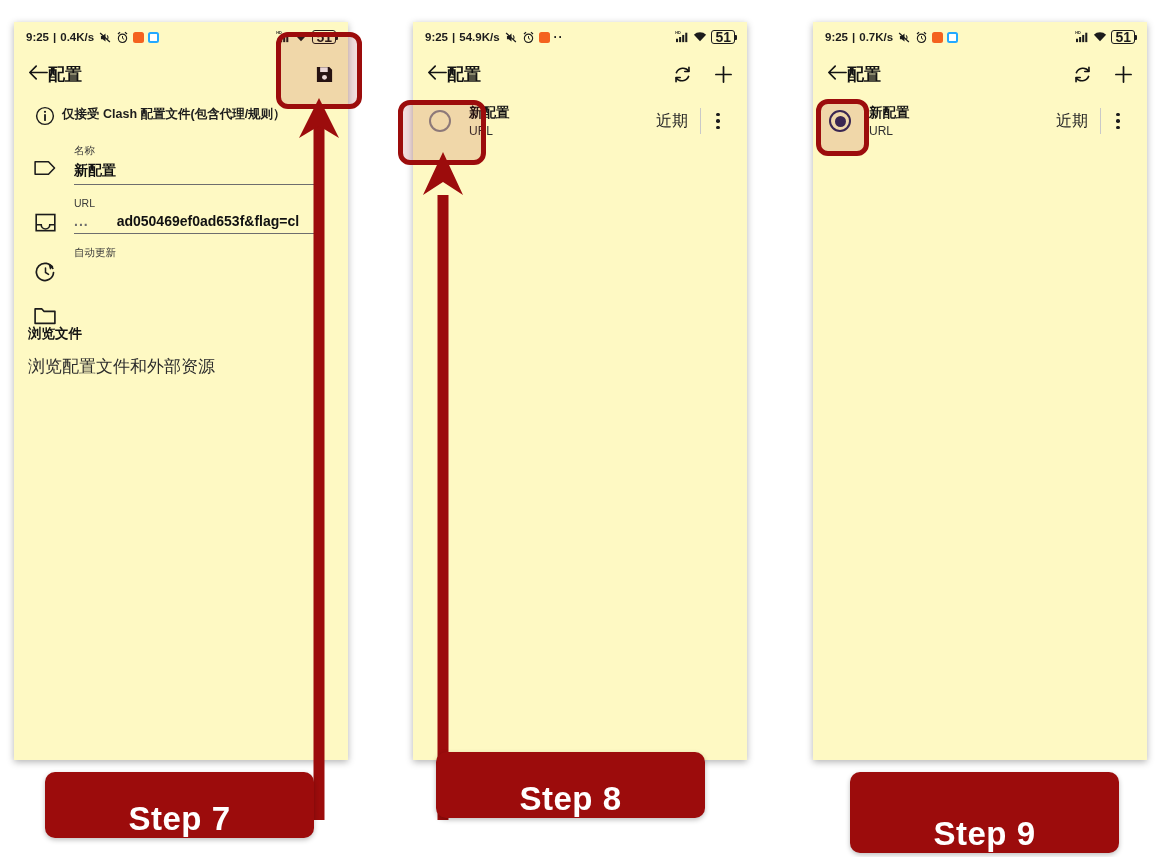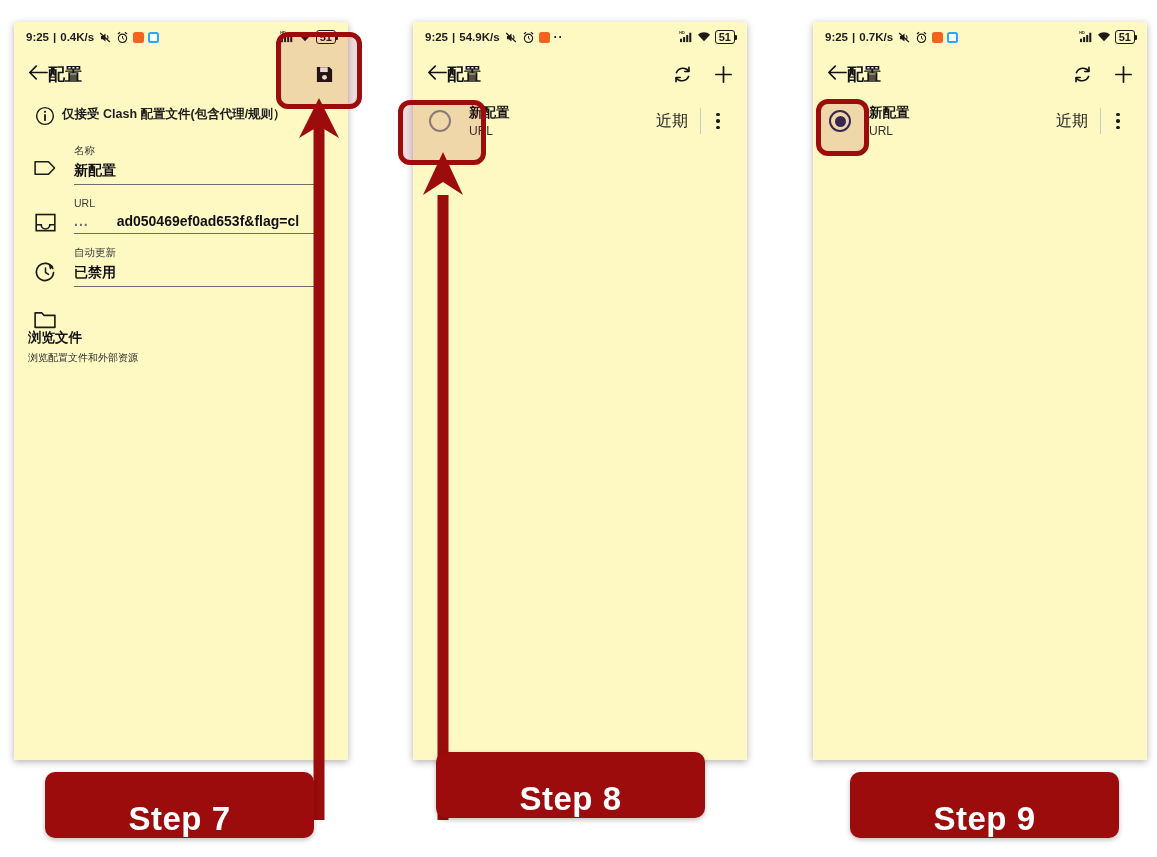--- a/index.html
+++ b/index.html
@@ -32,21 +32,21 @@
   .sb-left{display:flex;align-items:center;gap:4px;white-space:nowrap;}
   .sb-spacer{flex:1;}
   .sb-right{display:flex;align-items:center;gap:4px;}
   .sb-ico{display:inline-flex;align-items:center;}
   .sq{width:11px;height:11px;border-radius:2.5px;display:inline-block;}
   .sq.orange{background:#f4621f;}
   .sq.blue{border:2px solid #23a9ff;box-sizing:border-box;background:#fff;}
   .dots2{letter-spacing:1px;color:#1c1c1c;font-size:12px;}
   .batt{
     border:1.4px solid #1c1c1c;border-radius:3px;
-    padding:0 3px;font-size:11px;font-weight:bold;line-height:11px;
+    padding:0 3px;font-size:14px;font-weight:bold;line-height:11px;
     height:12px;display:inline-flex;align-items:center;position:relative;
   }
   .batt:after{content:"";position:absolute;right:-3px;top:3.5px;width:2px;height:5px;background:#1c1c1c;border-radius:0 1px 1px 0;}
 
   
   .appbar{height:44px;display:flex;align-items:center;padding:0 14px;box-sizing:border-box;}
   .appbar .title{font-size:17px;font-weight:bold;color:#131313;}
   .appbar .grow{flex:1;}
   .appbar .act{margin-left:22px;display:inline-flex;align-items:center;justify-content:center;}
 
@@ -61,21 +61,21 @@
   .field-label{font-size:10.5px;color:#3b3b3b;margin-bottom:4px;}
   .field-val{font-size:14px;color:#111;font-weight:bold;padding-bottom:4px;
              border-bottom:1px solid #6e6e6e;white-space:nowrap;overflow:hidden;}
   .field-val.url{display:flex;align-items:baseline;}
   .field-val.url .ell{color:#6d6d6d;font-weight:bold;letter-spacing:1px;margin-right:28px;}
   .field-val.url .u{font-weight:bold;}
 
   .browse-row{display:flex;align-items:flex-start;padding:20px 14px 0 14px;flex-direction:column;}
   .browse-row .ico{width:34px;flex:none;display:flex;justify-content:center;padding-top:4px;}
   .browse-title{font-size:13.5px;color:#141414;font-weight:bold;}
-  .browse-sub{font-size:10px;color:#2d2d2d;margin-top:4px;}
+  .browse-sub{font-size:17px;color:#2d2d2d;margin-top:12px;}
 
   
   .prof-row{display:flex;align-items:center;padding:8px 12px 8px 16px;}
   .radio{width:22px;height:22px;border-radius:50%;border:2px solid #8b8b8b;box-sizing:border-box;flex:none;}
   .radio.on{border-color:#2a2a5e;display:flex;align-items:center;justify-content:center;}
   .radio.on:after{content:"";width:11px;height:11px;border-radius:50%;background:#2a2a5e;}
   .prof-texts{margin-left:18px;flex:1;}
   .prof-name{font-size:13.5px;font-weight:bold;color:#141414;}
   .prof-sub{font-size:12px;color:#2f2f2f;margin-top:2px;}
   .prof-time{font-size:16px;color:#262626;padding-right:12px;}
@@ -204,21 +204,20 @@
     <div class="field-row">
       <span class="ico">
         <svg width="21" height="21" viewBox="0 0 22 22">
             <path d="M18.6 6.6A9 9 0 1019.4 11" fill="none" stroke="#1c1c1c" stroke-width="1.8" stroke-linecap="round"></path>
             <path d="M14 1.6l5.2 2.8-3.4 3.6z" fill="#1c1c1c"></path>
             <path d="M11 6.4V11l3.2 2" fill="none" stroke="#1c1c1c" stroke-width="1.6" stroke-linecap="round"></path>
           </svg>
       </span>
       <span class="field-wrap">
         <div class="field-label">自动更新</div>
-        <div class="field-val">已禁用</div>
       </span>
     </div>
 
     <div class="browse-row">
       <span class="ico">
         <svg width="22" height="18" viewBox="0 0 24 19">
             <path d="M1.2 17.6V1.8h7.4l2.2 2.6h12v13.2z" fill="none" stroke="#1c1c1c" stroke-width="1.8" stroke-linejoin="round"></path>
           </svg>
       </span>
       <span>
@@ -400,17 +399,17 @@
   <div class="hl" style="left:276px;top:32px;width:86px;height:77px;"></div>
   <div class="hl" style="left:398px;top:100px;width:88px;height:65px;"></div>
   <div class="hl" style="left:816px;top:99px;width:53px;height:57px;"></div>
 
   <div class="step" style="left:45px;top:772px;width:269px;height:66px;">
     <span>Step 7</span>
   </div>
   <div class="step" style="left:436px;top:752px;width:269px;height:66px;">
     <span>Step 8</span>
   </div>
-  <div class="step" style="left:850px;top:772px;width:269px;height:66px;">
+  <div class="step" style="left:850px;top:772px;width:269px;height:81px;">
     <span>Step 9</span>
   </div>
 
 </div>
 
 </body></html>

